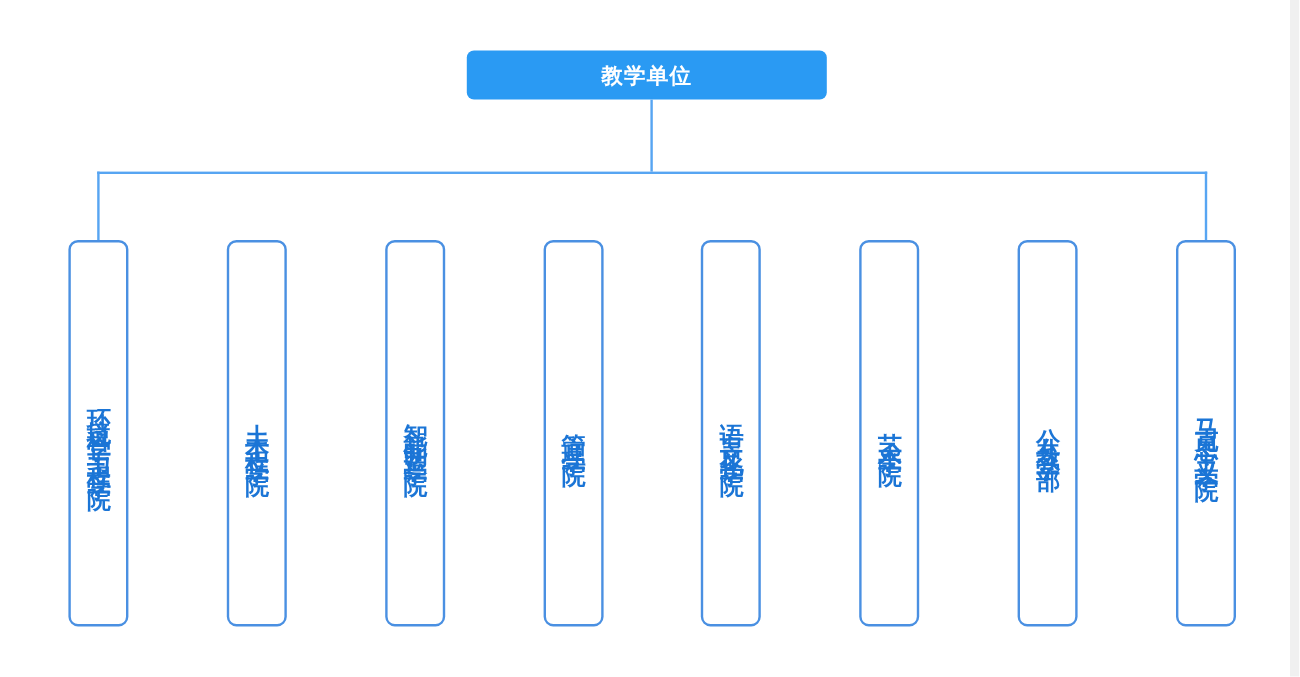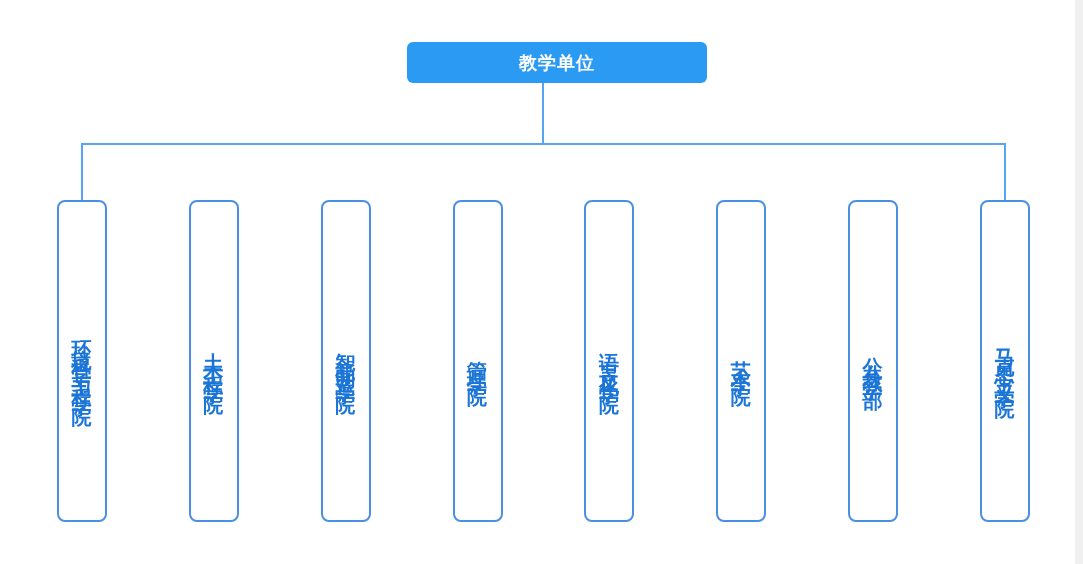--- a/index.html
+++ b/index.html
@@ -19,21 +19,21 @@
     position: relative;
     width: 1083px;
     height: 564px;
     background: var(--page_bg);
     overflow: hidden;
   }
 
   
   .root-node {
     position: absolute;
-    left: 407px;
+    left: 389px;
     top: 42px;
     width: 300px;
     height: 41px;
     background: var(--root_fill);
     border-radius: 6px;
     color: var(--root_text);
     font-size: 18px;
     font-weight: bold;
     letter-spacing: 1px;
     display: flex;

